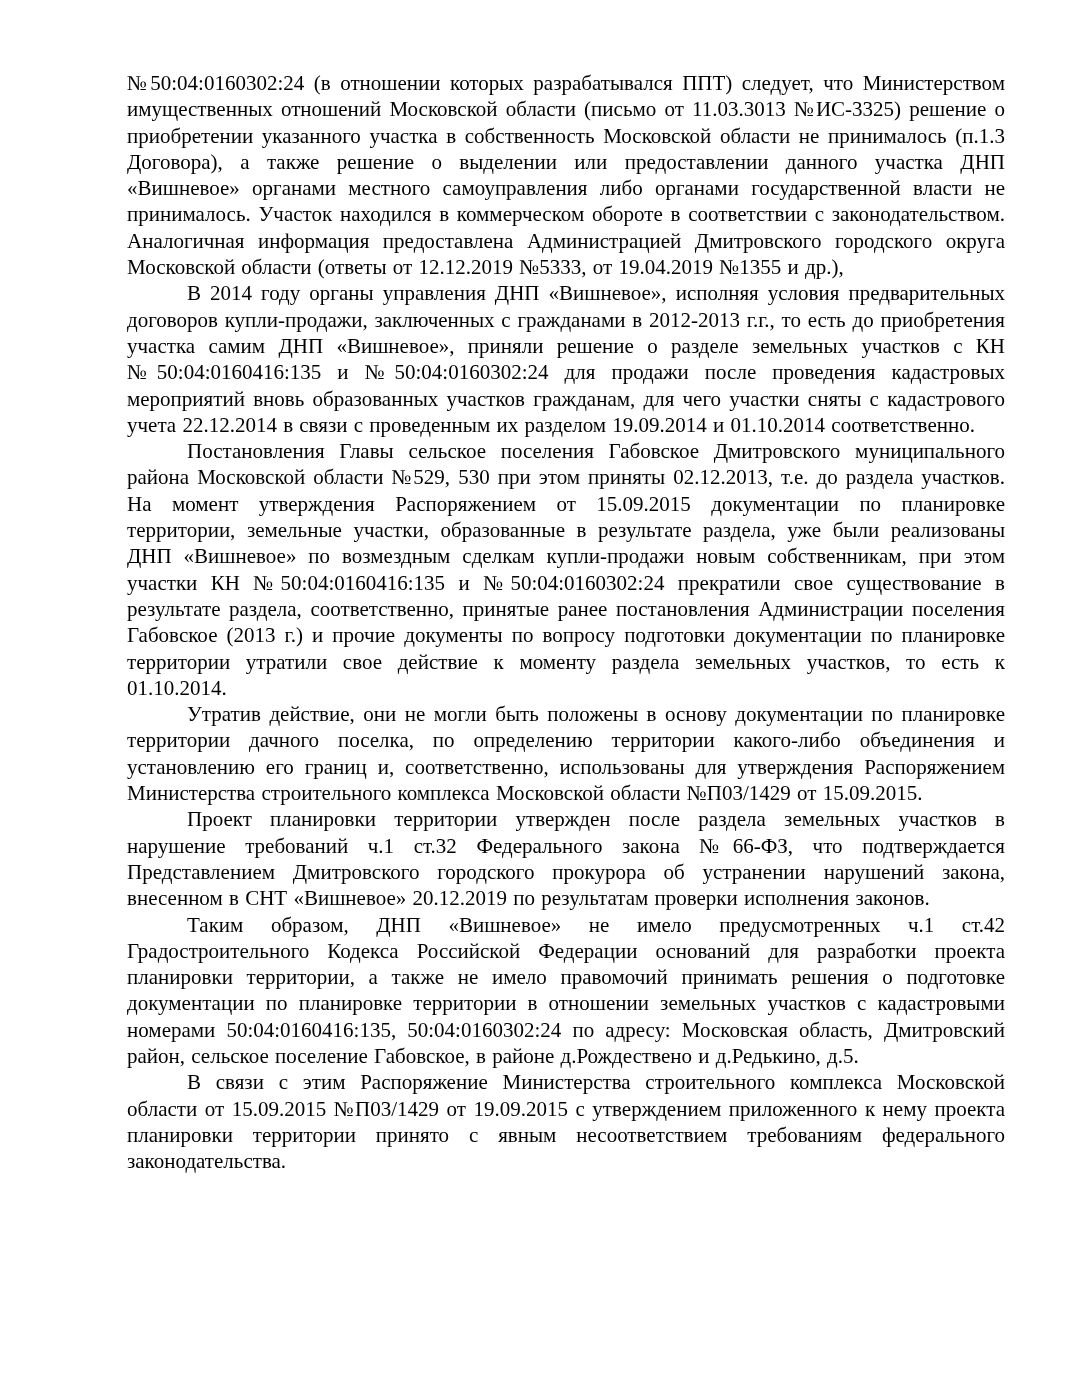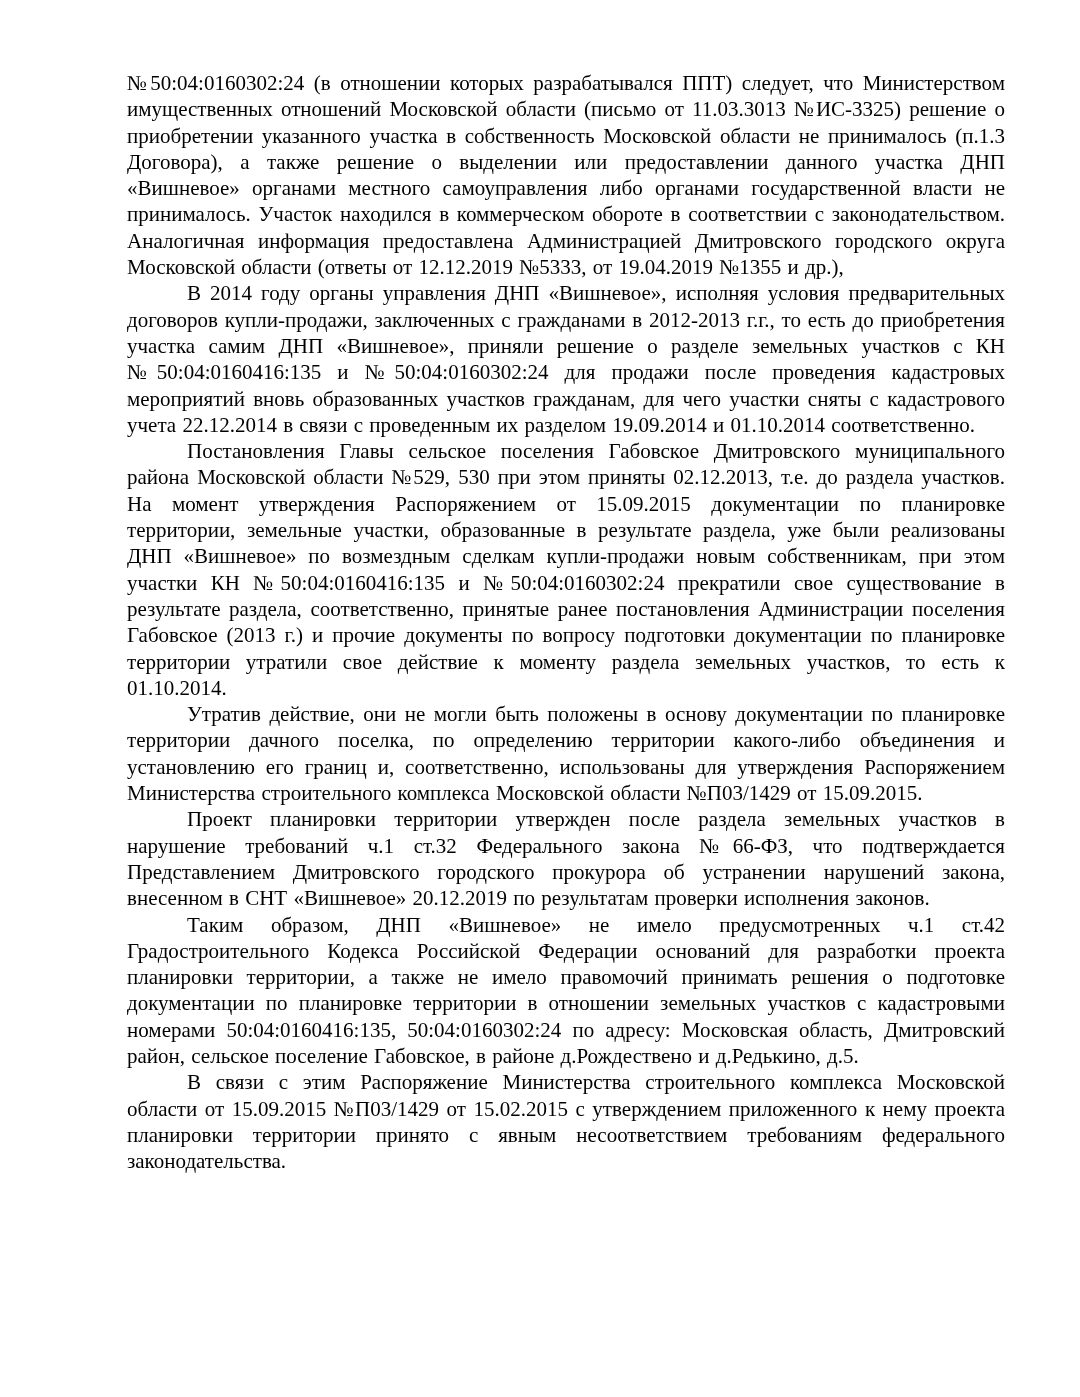--- a/index.html
+++ b/index.html
@@ -39,15 +39,15 @@
 <body>
 
 <div class="page">
   <div class="text-block">
     <p class="para no-indent">№50:04:0160302:24 (в отношении которых разрабатывался ППТ) следует, что Министерством имущественных отношений Московской области (письмо от 11.03.3013 №ИС-3325) решение о приобретении указанного участка в собственность Московской области не принималось (п.1.3 Договора), а также решение о выделении или предоставлении данного участка ДНП «Вишневое» органами местного самоуправления либо органами государственной власти не принималось. Участок находился в коммерческом обороте в соответствии с законодательством. Аналогичная информация предоставлена Администрацией Дмитровского городского округа Московской области (ответы от 12.12.2019 №5333, от 19.04.2019 №1355 и др.),</p>
     <p class="para">В 2014 году органы управления ДНП «Вишневое», исполняя условия предварительных договоров купли-продажи, заключенных с гражданами в 2012-2013 г.г., то есть до приобретения участка самим ДНП «Вишневое», приняли решение о разделе земельных участков с КН №50:04:0160416:135 и №50:04:0160302:24 для продажи после проведения кадастровых мероприятий вновь образованных участков гражданам, для чего участки сняты с кадастрового учета 22.12.2014 в связи с проведенным их разделом 19.09.2014 и 01.10.2014 соответственно.</p>
     <p class="para">Постановления Главы сельское поселения Габовское Дмитровского муниципального района Московской области №529, 530 при этом приняты 02.12.2013, т.е. до раздела участков. На момент утверждения Распоряжением от 15.09.2015 документации по планировке территории, земельные участки, образованные в результате раздела, уже были реализованы ДНП «Вишневое» по возмездным сделкам купли-продажи новым собственникам, при этом участки КН №50:04:0160416:135 и №50:04:0160302:24 прекратили свое существование в результате раздела, соответственно, принятые ранее постановления Администрации поселения Габовское (2013 г.) и прочие документы по вопросу подготовки документации по планировке территории утратили свое действие к моменту раздела земельных участков, то есть к 01.10.2014.</p>
     <p class="para">Утратив действие, они не могли быть положены в основу документации по планировке территории дачного поселка, по определению территории какого-либо объединения и установлению его границ и, соответственно, использованы для утверждения Распоряжением Министерства строительного комплекса Московской области №П03/1429 от 15.09.2015.</p>
     <p class="para">Проект планировки территории утвержден после раздела земельных участков в нарушение требований ч.1 ст.32 Федерального закона №66-ФЗ, что подтверждается Представлением Дмитровского городского прокурора об устранении нарушений закона, внесенном в СНТ «Вишневое» 20.12.2019 по результатам проверки исполнения законов.</p>
     <p class="para">Таким образом, ДНП «Вишневое» не имело предусмотренных ч.1 ст.42 Градостроительного Кодекса Российской Федерации оснований для разработки проекта планировки территории, а также не имело правомочий принимать решения о подготовке документации по планировке территории в отношении земельных участков с кадастровыми номерами 50:04:0160416:135, 50:04:0160302:24 по адресу: Московская область, Дмитровский район, сельское поселение Габовское, в районе д.Рождествено и д.Редькино, д.5.</p>
-    <p class="para">В связи с этим Распоряжение Министерства строительного комплекса Московской области от 15.09.2015 №П03/1429 от 15.02.2015 с утверждением приложенного к нему проекта планировки территории принято с явным несоответствием требованиям федерального законодательства.</p>
+    <p class="para">В связи с этим Распоряжение Министерства строительного комплекса Московской области от 15.09.2015 №П03/1429 от 19.09.2015 с утверждением приложенного к нему проекта планировки территории принято с явным несоответствием требованиям федерального законодательства.</p>
   </div>
 </div>
 
 </body></html>

